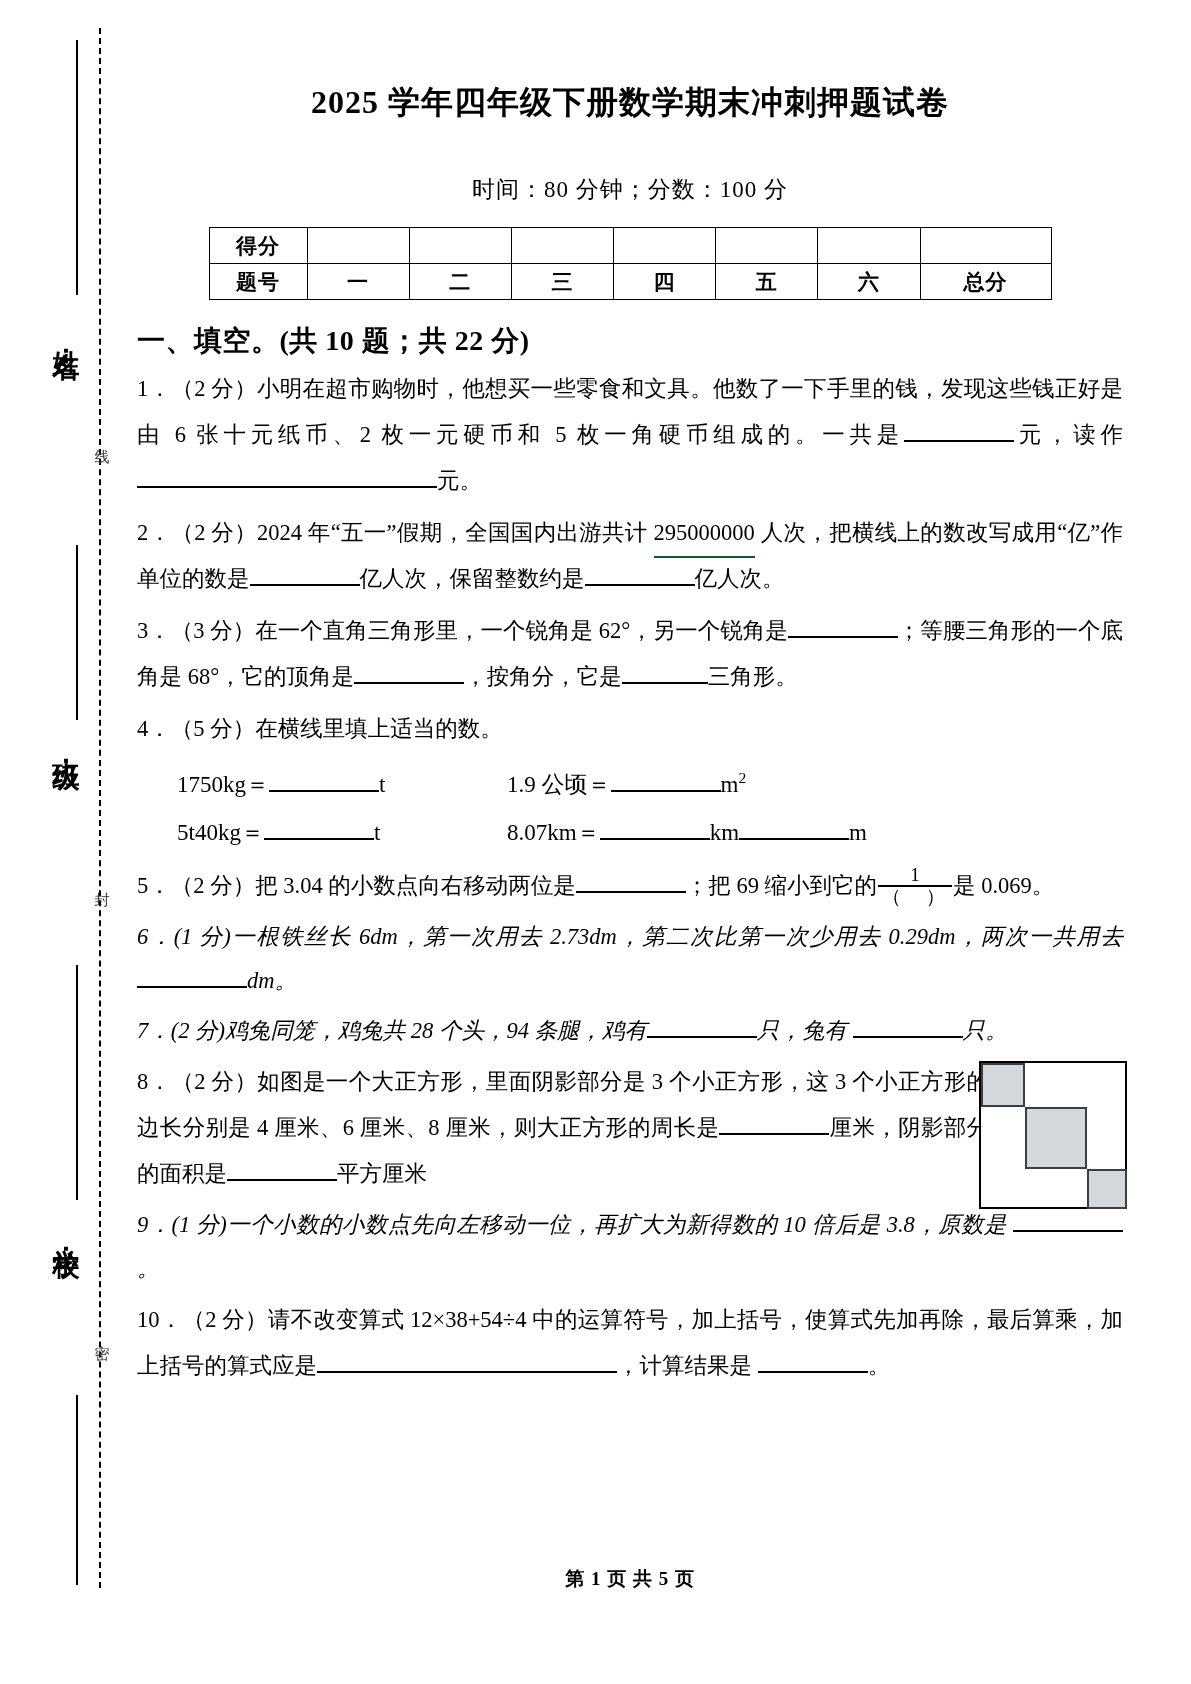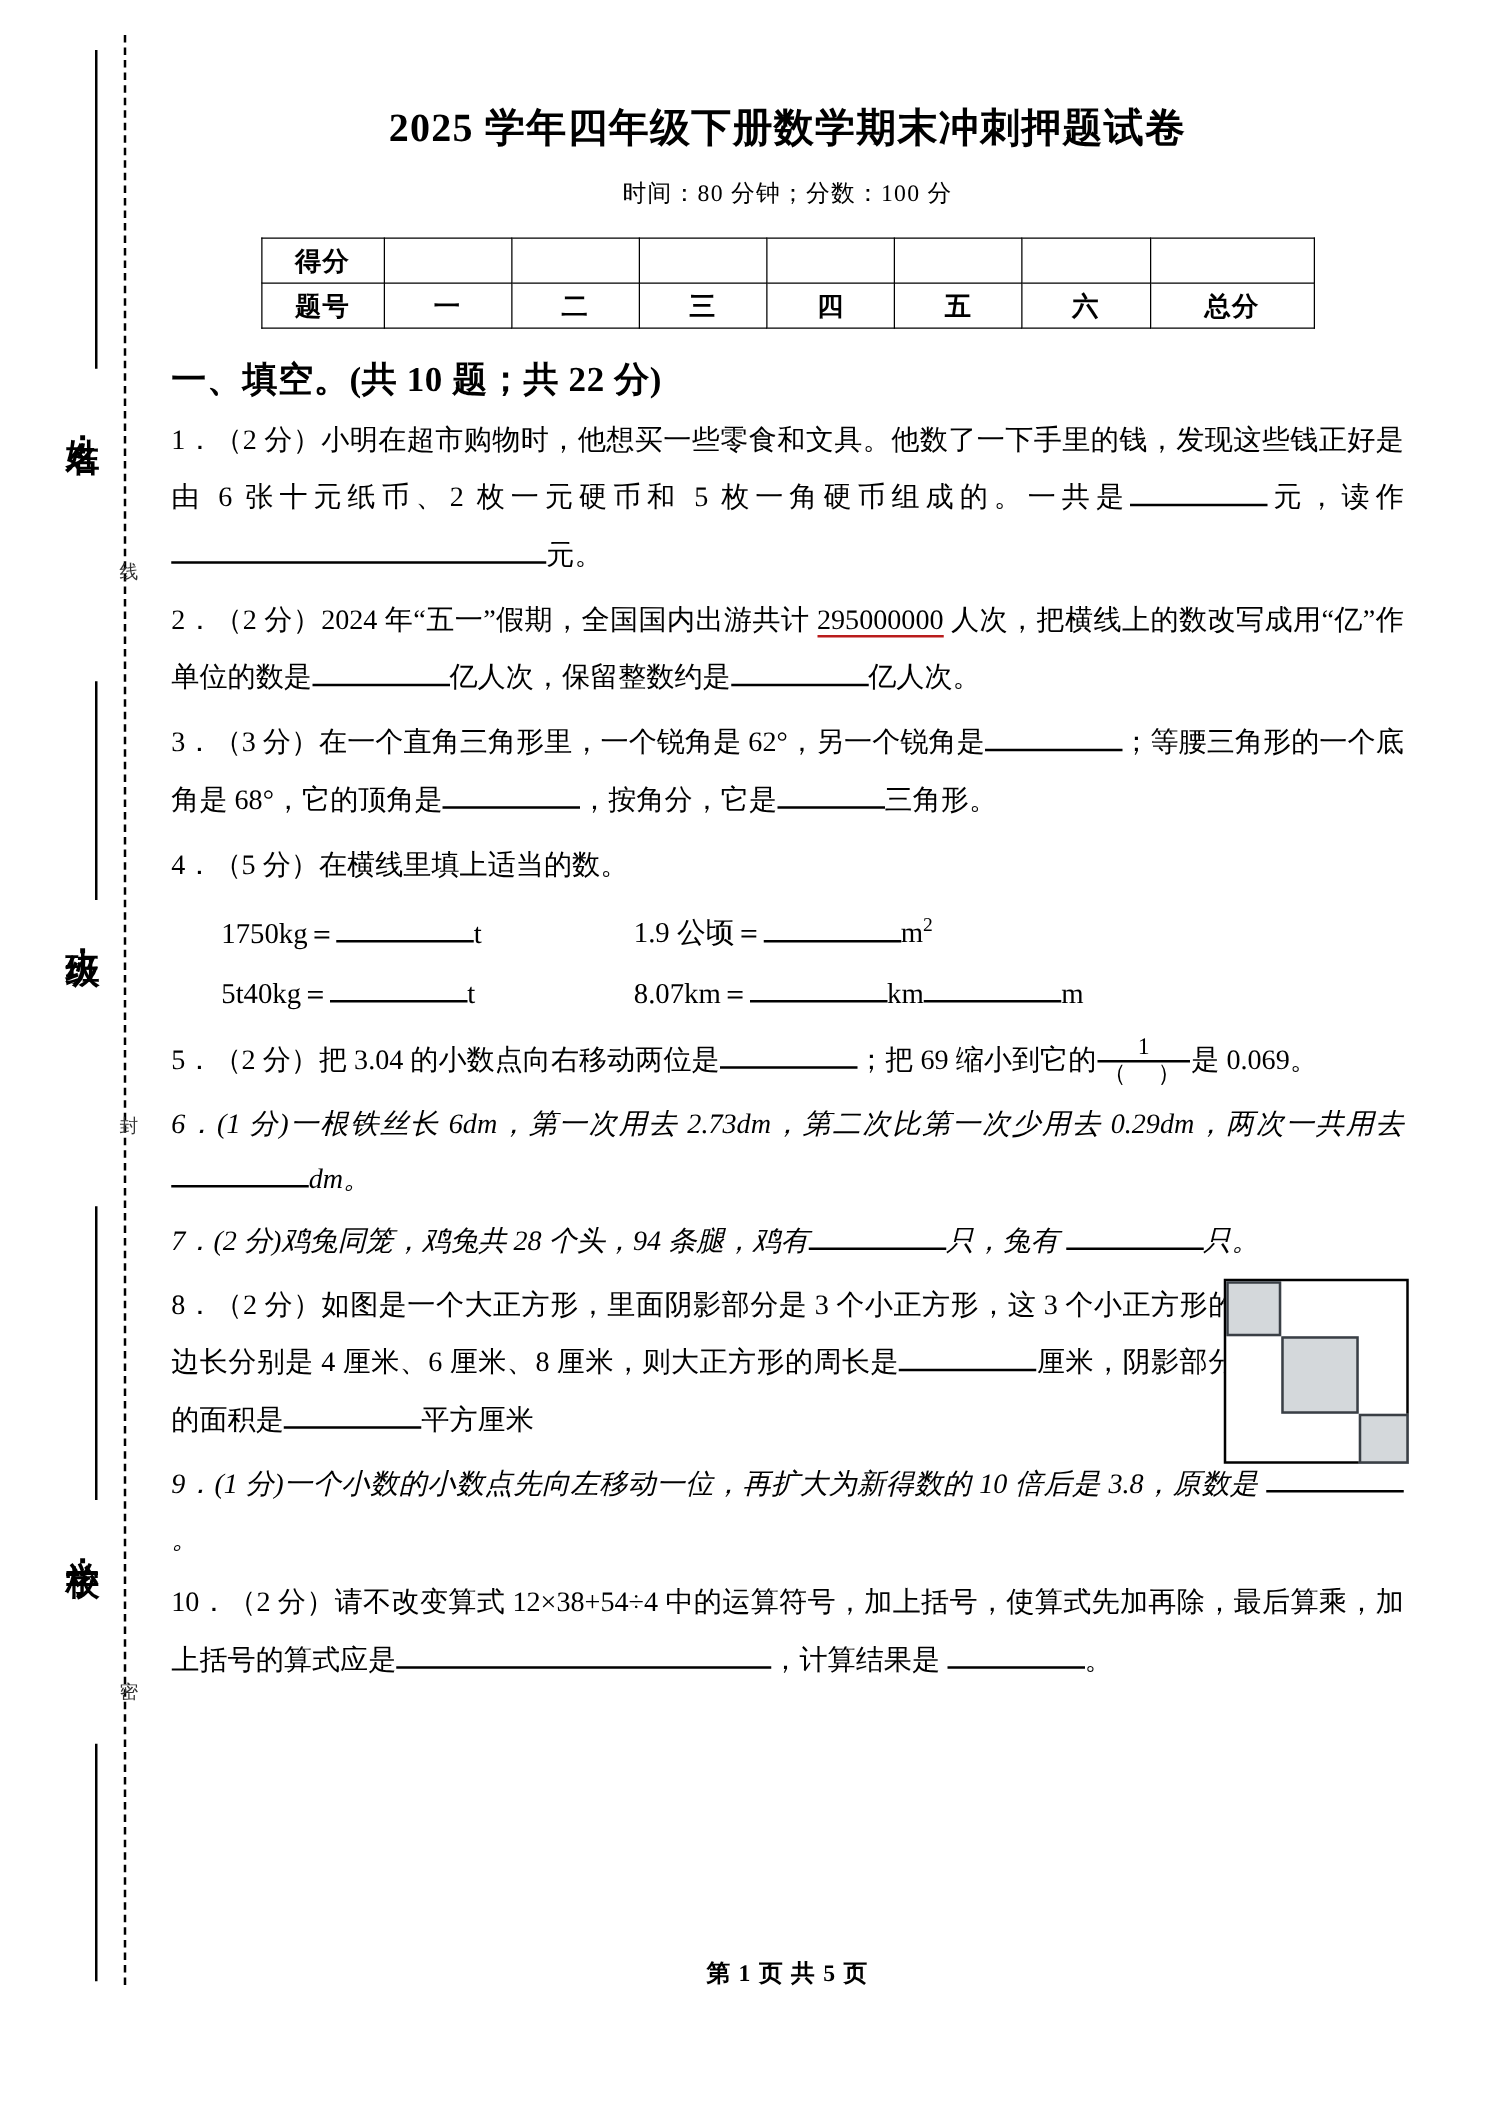--- a/index.html
+++ b/index.html
@@ -67,22 +67,22 @@
   h1.title {
     font-size: 32px;
     font-weight: bold;
     text-align: center;
     margin: 82px 0 0 0;
     letter-spacing: 1px;
     line-height: 1.25;
   }
   .subtitle {
     text-align: center;
-    font-size: 19px;
-    margin-top: 20px;
+    font-size: 23px;
+    margin-top: 52px;
     letter-spacing: 1px;
   }
 
   table.score-table {
     border-collapse: collapse;
     width: 843px;
     margin: 22px auto 0 auto;
     table-layout: fixed;
   }
   table.score-table td {
@@ -115,22 +115,22 @@
     display: inline-block;
     border-bottom: 2px solid #000;
     vertical-align: baseline;
     height: 1.05em;
   }
   .b-sm { width: 86px; }
   .b-md { width: 110px; }
   .b-xl { width: 300px; }
 
   .uline {
-    border-bottom: 2px solid #b91c1c;
-    padding-bottom: 0;
+    border-bottom: 2px solid #14532d;
+    padding-bottom: 11px;
   }
 
   
   .conv {
     margin: 2px 0 0 40px;
     font-size: 23px;
     line-height: 48px;
   }
   .conv .col1 { display: inline-block; width: 330px; }
   .conv .col2 { display: inline-block; }

